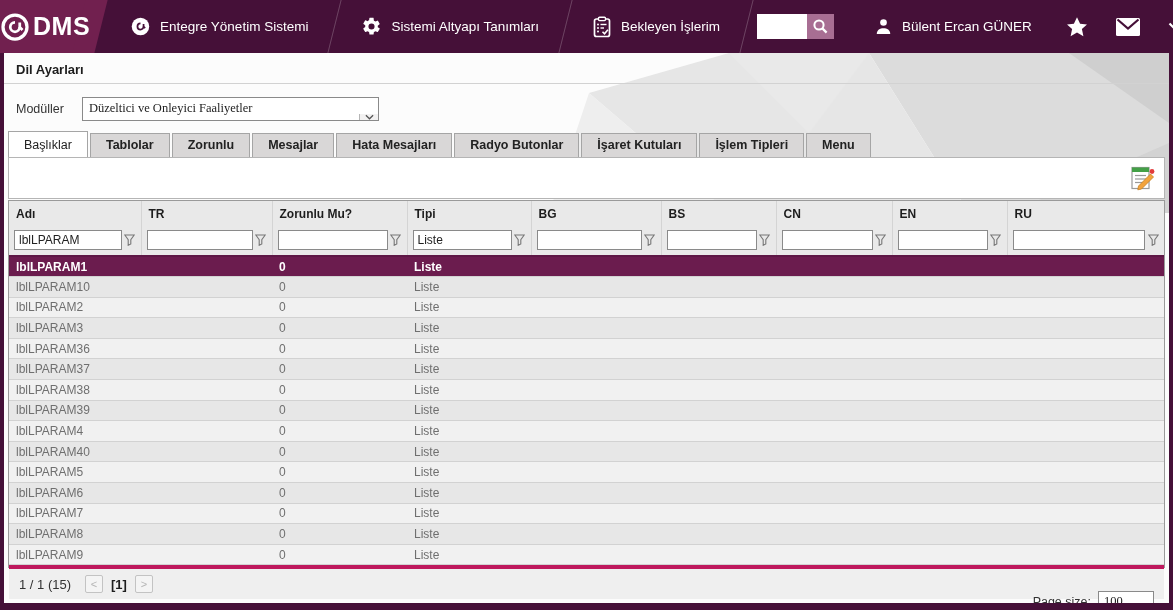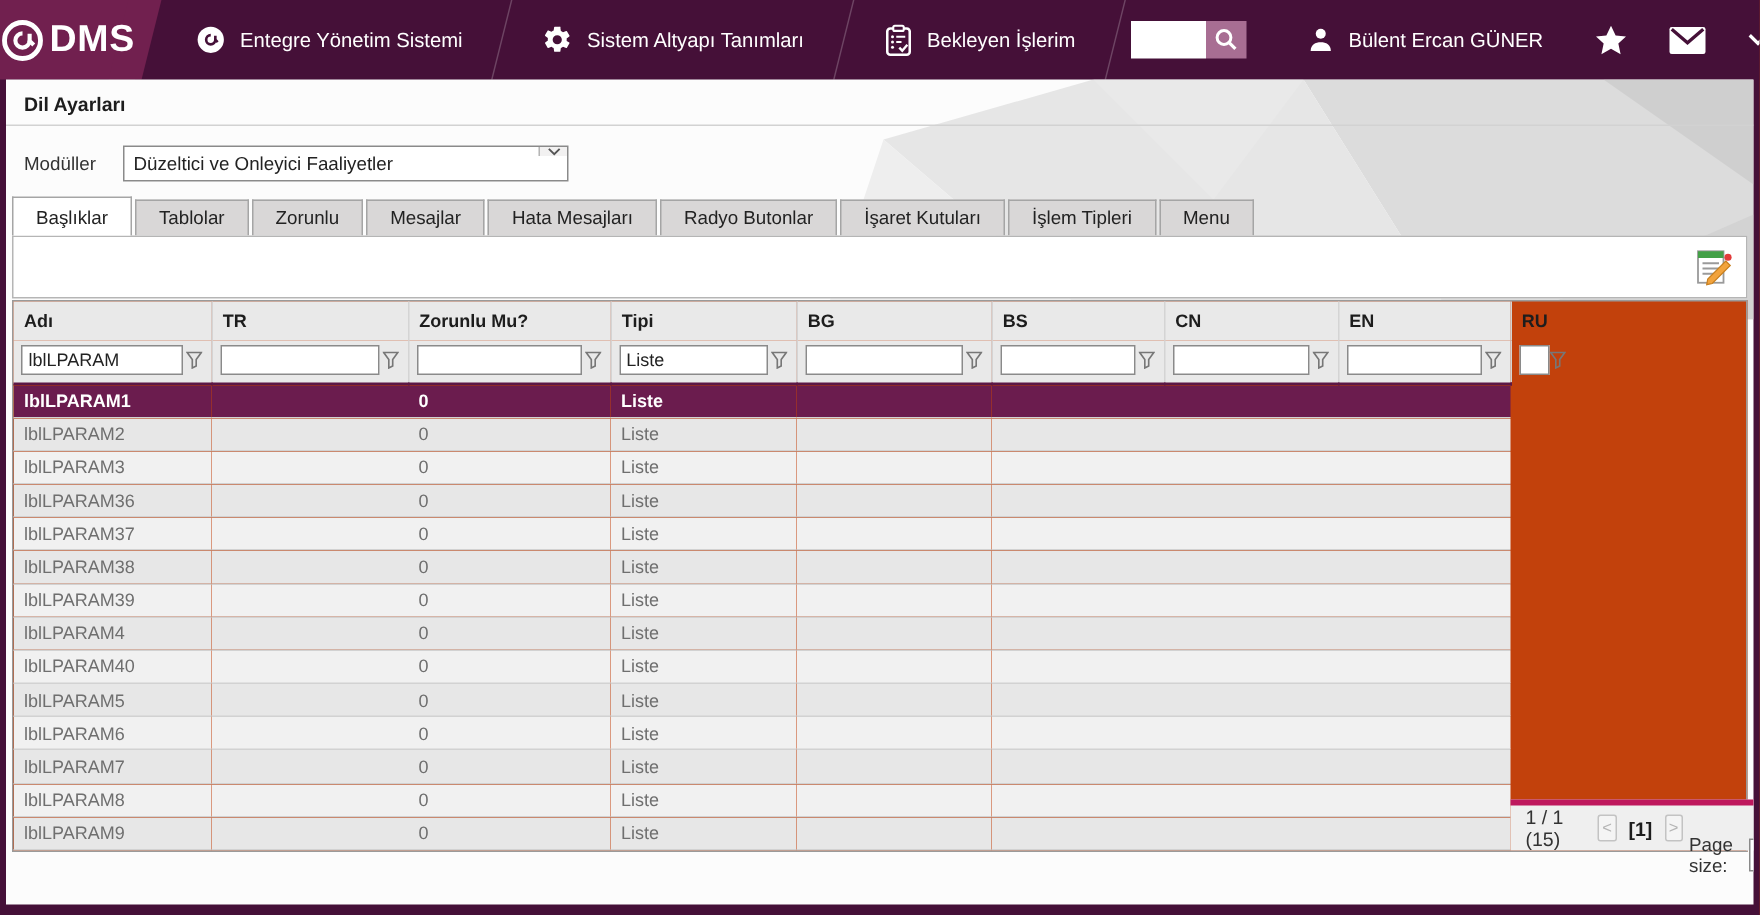--- a/index.html
+++ b/index.html
@@ -23,37 +23,37 @@
   .tb-vsep { width:1px; background:rgba(255,255,255,.28); height:53px; }
 
   
   .page { position:relative; margin:0 4px 7px 4px; height:550px; background:#fcfcfc; overflow:hidden; }
   .deco { position:absolute; top:0; right:0; pointer-events:none; }
   .content { position:relative; z-index:1; }
 
   .page-title { font-size:13px; font-weight:bold; color:#1d1d1d; padding:9px 0 6px 12px; border-bottom:1px solid #d2d2d2; }
   .module-row { display:flex; align-items:center; margin:13px 0 0 12px; height:24px; }
   .module-label { font-size:12.5px; color:#333; width:66px; }
-  .winselect { display:flex; align-items:flex-start; border:1px solid #8a8a8a; background:#fff; height:24px; width:297px; cursor:pointer; }
+  .winselect { display:flex; align-items:flex-end; border:1px solid #8a8a8a; background:#fff; height:24px; width:297px; cursor:pointer;font-family:Liberation Serif, serif; }
   .winselect .ws-val { flex:1; font-size:12.5px; color:#222; padding:4px 6px; white-space:nowrap; overflow:hidden; }
   .winselect .ws-btn { width:19px; background:#f2f1f1; border-left:1px solid #b5b5b5; display:flex; align-items:center; justify-content:center; }
   .ws-chev { width:9px; height:6px; }
 
   
   .tabstrip { display:flex; margin:12px 0 0 4px; height:24px; align-items:flex-end;border-radius:11px; }
   .tab { background:#d9d7d7; border:1px solid #a5a5a5; border-bottom:none; font-size:12.5px; color:#222;
-    padding:4px 15px 5px 15px; margin-right:2px; cursor:pointer; height:24px; white-space:nowrap; }
+    padding:4px 15px 5px 15px; margin-right:2px; cursor:pointer; height:24px; white-space:nowrap;font-weight:bold; }
   .tab.active { background:#fff; font-weight:normal; height:26px; padding-top:6px; position:relative; z-index:2; }
 
   
   .gridtoolbar { margin:0 4px; background:#fff; border:1px solid #b5b5b5; height:42px; position:relative; }
   .edit-ico { position:absolute; right:8px; top:7px; width:28px; height:28px; cursor:pointer; }
 
   
-  .gridpanel { margin:1px 4px 0 4px; border:1px solid #9a9a9a; background:#c2410c; height:368px; display:flex; flex-direction:row; }
+  .gridpanel { margin:1px 4px 0 4px; border:1px solid #9a9a9a; background:#5eead4; height:368px; display:flex; flex-direction:column; }
   table.grid { width:100%; border-collapse:collapse; table-layout:fixed; }
   col.c0{width:132px} col.c1{width:131px} col.c2{width:135px} col.c3{width:124px} col.c4{width:130px}
   col.c5{width:115px} col.c6{width:116px} col.c7{width:115px} col.c8{width:auto}
   tr.hrow { height:26px; background:#e9e9e9; }
   tr.hrow th { text-align:left; font-size:12px; color:#1d1d1d; padding:0 0 0 7px; border-right:1px solid #d4d4d4; }
   tr.hrow th:last-child { border-right:none; }
   tr.frow { height:29px; background:#e9e9e9; border-bottom:2px solid #5d1745; }
   tr.frow td { padding:0 3px 2px 5px; border-right:1px solid #d4d4d4; }
   tr.frow td:last-child { border-right:none; }
   .fwrap { display:flex; align-items:center; gap:0; }
@@ -103,21 +103,21 @@
       </span>
       <span>Entegre Yönetim Sistemi</span>
     </div>
     <div class="tb-sep"></div>
     <div class="tb-item">
       <span style="display:flex">
         <svg width="21" height="21" viewBox="0 0 24 24">
             <path fill="#fff" d="M19.14,12.94a7,7,0,0,0,.06-.94,7,7,0,0,0-.06-.94l2.03-1.58a.5.5,0,0,0,.12-.64l-1.92-3.32a.5.5,0,0,0-.61-.22l-2.39,1a7,7,0,0,0-1.62-.94l-.36-2.54A.5.5,0,0,0,13.9,2H10.1a.5.5,0,0,0-.49.42L9.25,4.96a7,7,0,0,0-1.62.94l-2.39-1a.5.5,0,0,0-.61.22L2.71,8.44a.5.5,0,0,0,.12.64l2.03,1.58a7,7,0,0,0,0,1.88L2.83,14.12a.5.5,0,0,0-.12.64l1.92,3.32c.14.24.42.34.61.22l2.39-1a7,7,0,0,0,1.62.94l.36,2.54a.5.5,0,0,0,.49.42h3.8a.5.5,0,0,0,.49-.42l.36-2.54a7,7,0,0,0,1.62-.94l2.39,1c.24.1.5,0,.61-.22l1.92-3.32a.5.5,0,0,0-.12-.64ZM12,15.5A3.5,3.5,0,1,1,15.5,12,3.5,3.5,0,0,1,12,15.5Z"></path>
           </svg>
       </span>
-      <span>Sistem Altyapı Tanımları</span>
+      <span>Sistemi Altyapı Tanımları</span>
     </div>
     <div class="tb-sep"></div>
     <div class="tb-item">
       <span style="display:flex">
         <svg width="20" height="22" viewBox="0 0 20 22">
             <rect x="2.5" y="3" width="15" height="17.5" rx="2" fill="none" stroke="#fff" stroke-width="1.7"></rect>
             <rect x="6.5" y="1.2" width="7" height="3.4" rx="1" fill="#451038" stroke="#fff" stroke-width="1.4"></rect>
             <circle cx="6" cy="8.5" r="1" fill="#fff"></circle>
             <circle cx="6" cy="12" r="1" fill="#fff"></circle>
             <circle cx="6" cy="15.5" r="1" fill="#fff"></circle>
@@ -358,20 +358,31 @@
               <td></td>
               <td>0</td>
               <td>Liste</td>
               <td></td>
               <td></td>
               <td></td>
               <td></td>
               <td></td>
             </tr>
             <tr>
+              <td>lblLPARAM10</td>
+              <td></td>
+              <td>0</td>
+              <td>Liste</td>
+              <td></td>
+              <td></td>
+              <td></td>
+              <td></td>
+              <td></td>
+            </tr>
+            <tr>
               <td>lblLPARAM2</td>
               <td></td>
               <td>0</td>
               <td>Liste</td>
               <td></td>
               <td></td>
               <td></td>
               <td></td>
               <td></td>
             </tr>

